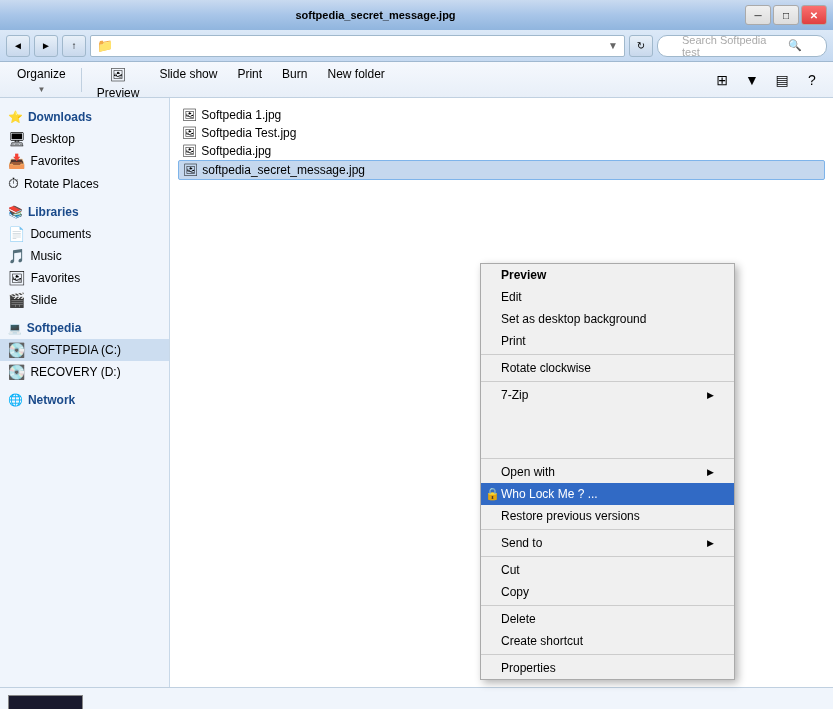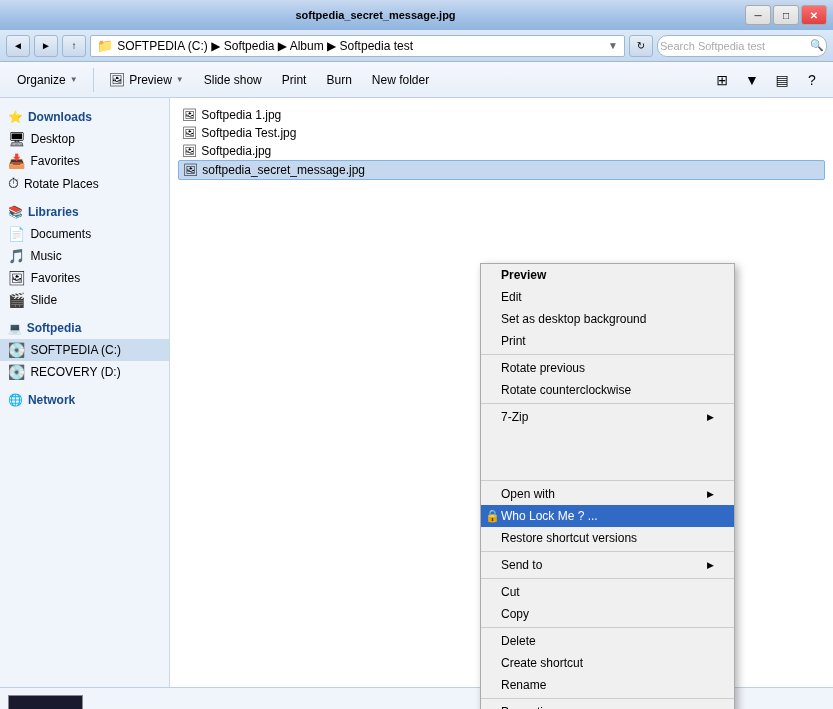--- a/index.html
+++ b/index.html
@@ -85,21 +85,21 @@
     }
     .address-path .folder-icon { color: #e8a020; font-size: 13px; }
     .search-box {
       width: 170px;
       height: 22px;
       border: 1px solid #a0b8cc;
       border-radius: 10px;
       background: #fff;
       display: flex;
       align-items: center;
-      padding: 0 2px;
+      padding: 0 24px;
       font-size: 11px;
       color: #888;
       gap: 16px;
     }
 
     
     .toolbar {
       height: 36px;
       background: linear-gradient(to bottom, #f5f8fd, #e8eff8);
       border-bottom: 1px solid #c0d0e0;
@@ -112,20 +112,21 @@
       height: 28px;
       padding: 0 8px;
       background: transparent;
       border: 1px solid transparent;
       border-radius: 3px;
       cursor: pointer;
       display: flex;
       align-items: center;
       gap: 4px;
       font-size: 12px;
+      flex-direction: column;
     }
     .toolbar-btn .dropdown-arrow { font-size: 8px; color: #666; }
     .toolbar-sep { width: 1px; height: 24px; background: #c0d0e0; margin: 0 4px; }
     .toolbar-right {
       margin-left: auto;
       display: flex;
       align-items: center;
       gap: 4px;
     }
     .view-btn {
@@ -262,21 +263,20 @@
     <div class="title-btn close">✕</div>
   </div>
 </div>
 
 <div class="address-bar">
   <div class="nav-btn">◄</div>
   <div class="nav-btn">►</div>
   <div class="nav-btn">↑</div>
   <div class="address-path">
     <span class="folder-icon">📁</span>
-    <span>SOFTPEDIA (C:)  ▶  Softpedia  ▶  Album  ▶  Softpedia test</span>
     <span style="margin-left:auto;color:#666;font-size:10px;">▼</span>
   </div>
   <div class="nav-btn">↻</div>
   <div class="search-box">
     <span style="color:#aaa;font-size:11px;">Search Softpedia test</span>
     <span style="margin-left:auto;color:#888;">🔍</span>
   </div>
 </div>
 
 <div class="toolbar">
@@ -405,65 +405,59 @@
         <span>Edit</span>
       </div>
       <div class="ctx-item">
         <span>Set as desktop background</span>
       </div>
       <div class="ctx-item">
         <span>Print</span>
       </div>
       <div class="ctx-sep"></div>
       <div class="ctx-item">
-        <span>Rotate previous</span>
-      </div>
-      <div class="ctx-item">
-        <span>Rotate counterclockwise</span>
+        <span>Rotate clockwise</span>
       </div>
       <div class="ctx-sep"></div>
       <div class="ctx-item">
         <span>7-Zip</span>
         <span class="arrow">▶</span>
       </div>
       <div style="height:50px;"></div>
       <div class="ctx-sep"></div>
       <div class="ctx-item">
         <span>Open with</span>
         <span class="arrow">▶</span>
       </div>
       <div class="ctx-item highlighted">
         <span class="icon-left">🔒</span>
         <span>Who Lock Me ? ...</span>
       </div>
       <div class="ctx-item">
-        <span>Restore shortcut versions</span>
+        <span>Restore previous versions</span>
       </div>
       <div class="ctx-sep"></div>
       <div class="ctx-item">
         <span>Send to</span>
         <span class="arrow">▶</span>
       </div>
       <div class="ctx-sep"></div>
       <div class="ctx-item">
         <span>Cut</span>
       </div>
       <div class="ctx-item">
         <span>Copy</span>
       </div>
       <div class="ctx-sep"></div>
       <div class="ctx-item">
         <span>Delete</span>
       </div>
       <div class="ctx-item">
         <span>Create shortcut</span>
       </div>
-      <div class="ctx-item">
-        <span>Rename</span>
-      </div>
       <div class="ctx-sep"></div>
       <div class="ctx-item">
         <span>Properties</span>
       </div>
     </div>
   </div>
 </div>
 
 <div class="bottom-panel">
   <div class="thumb-preview">

